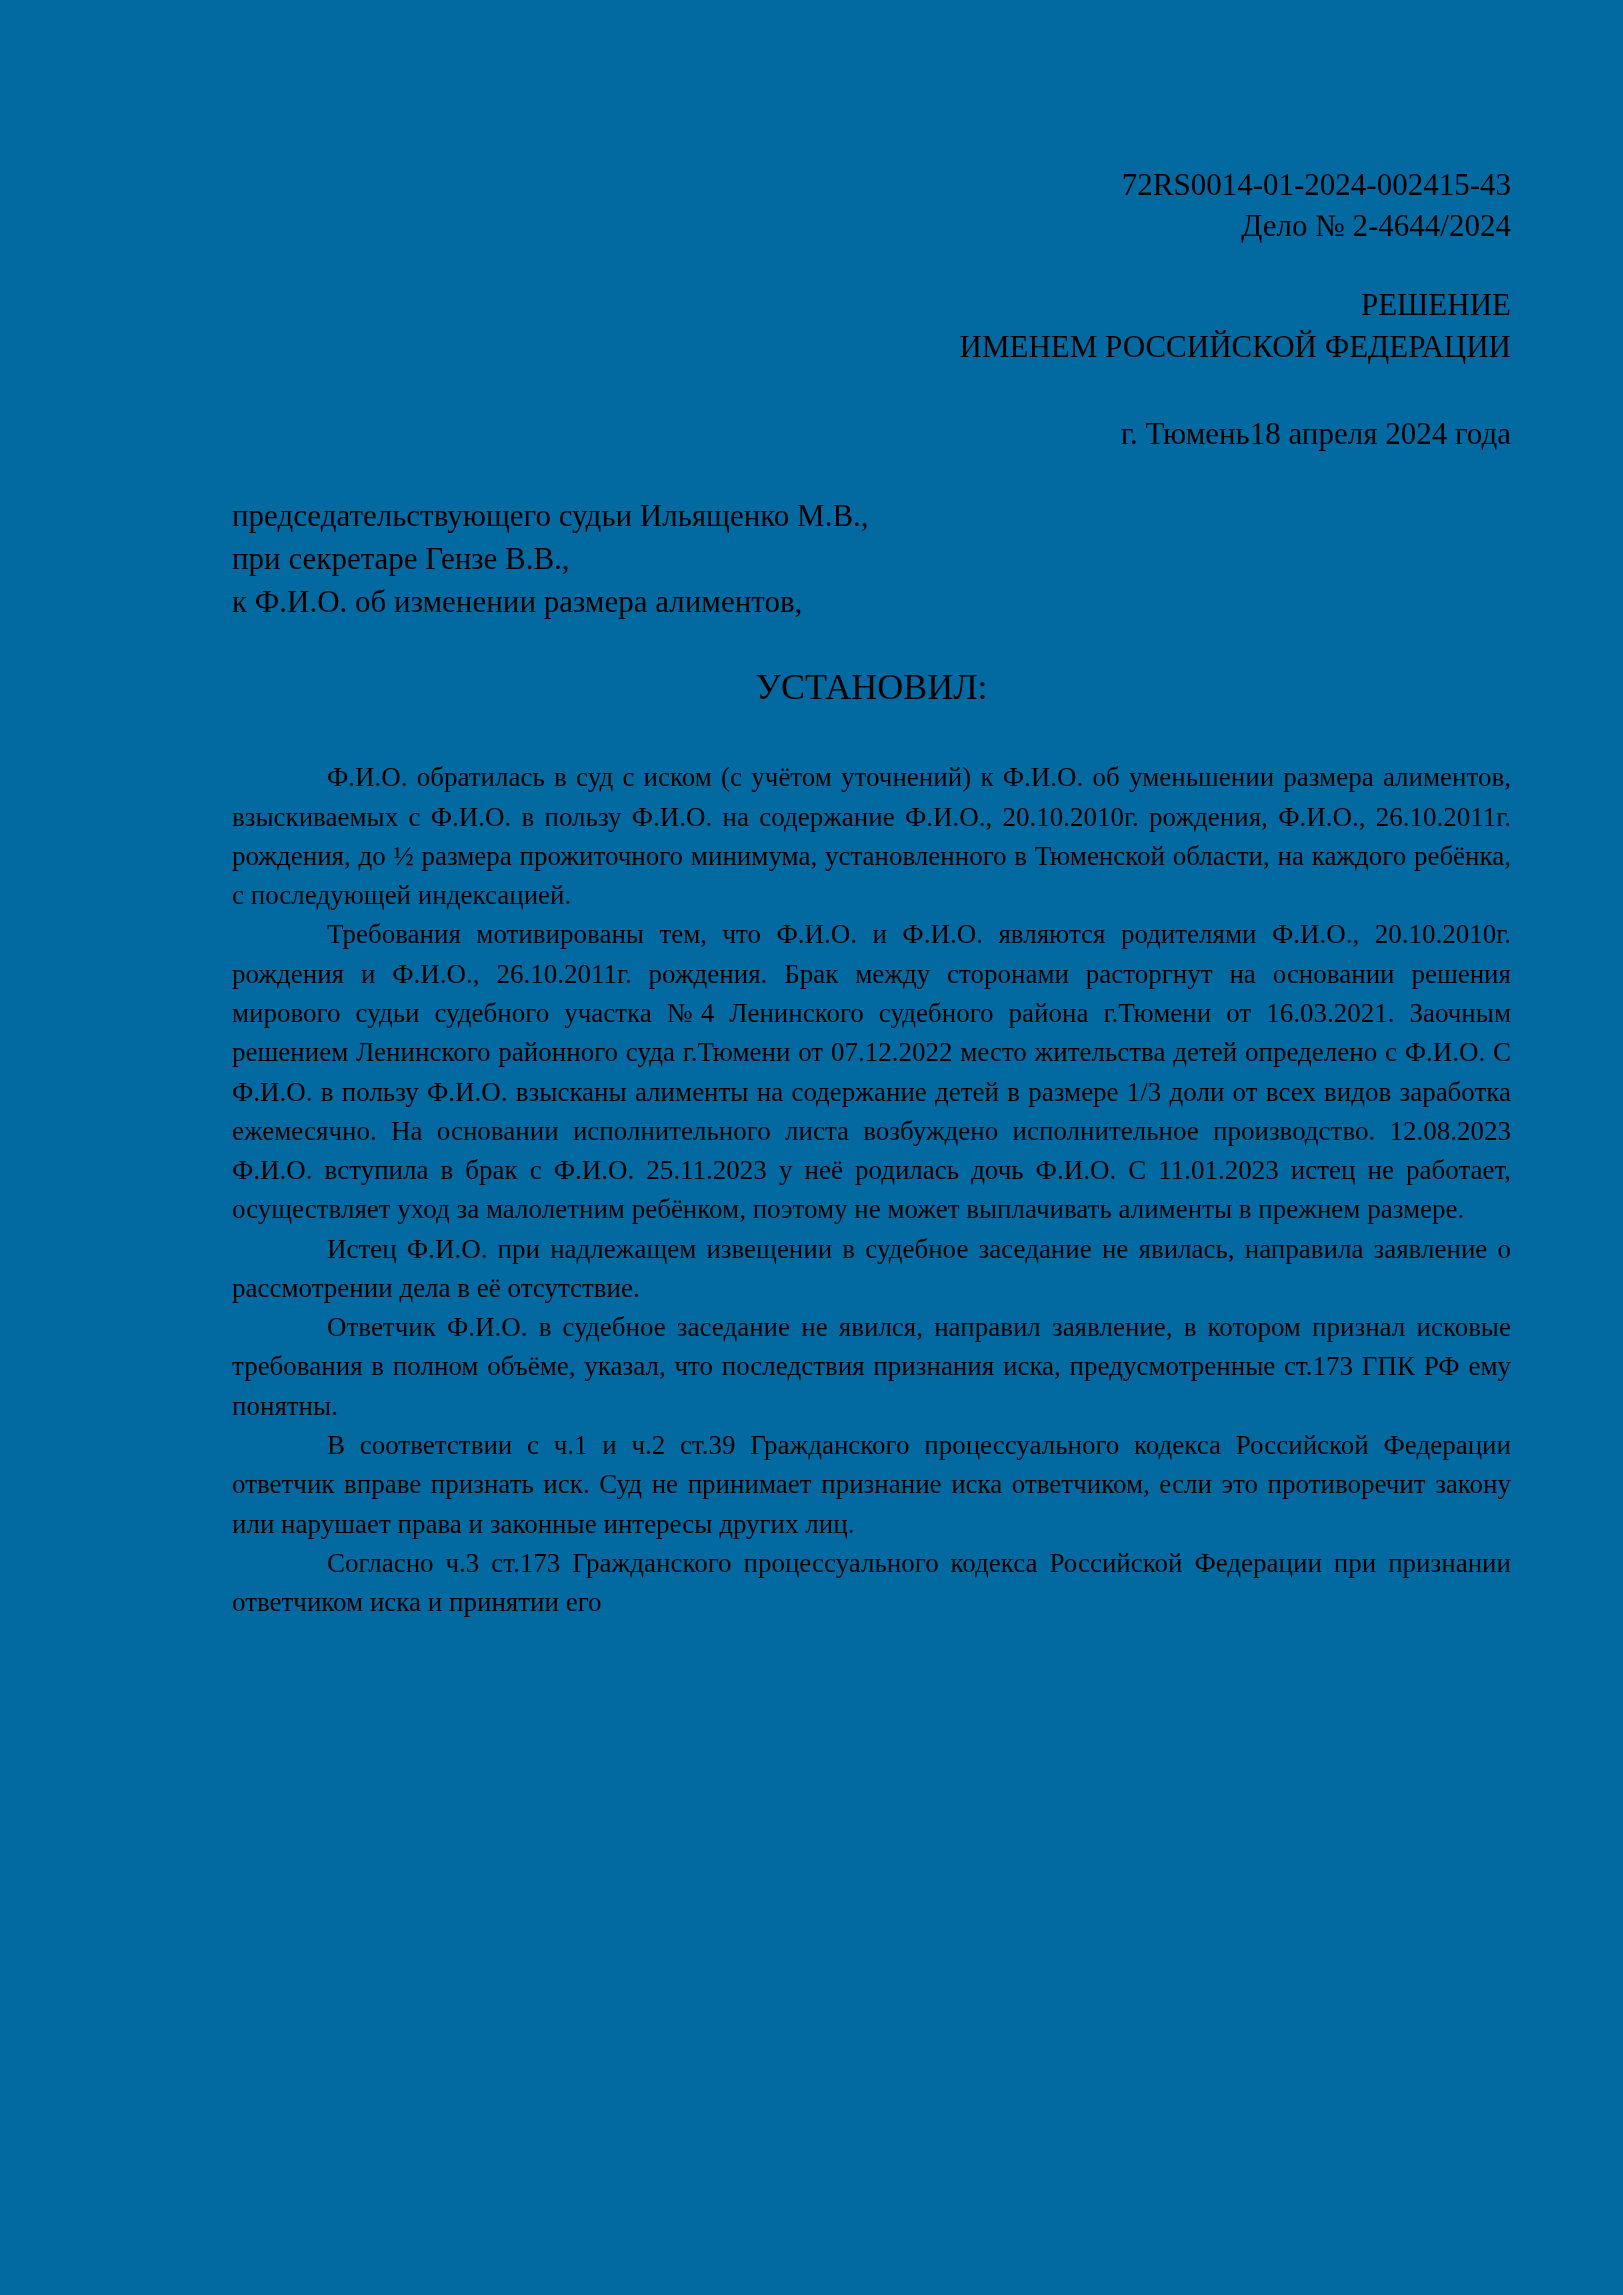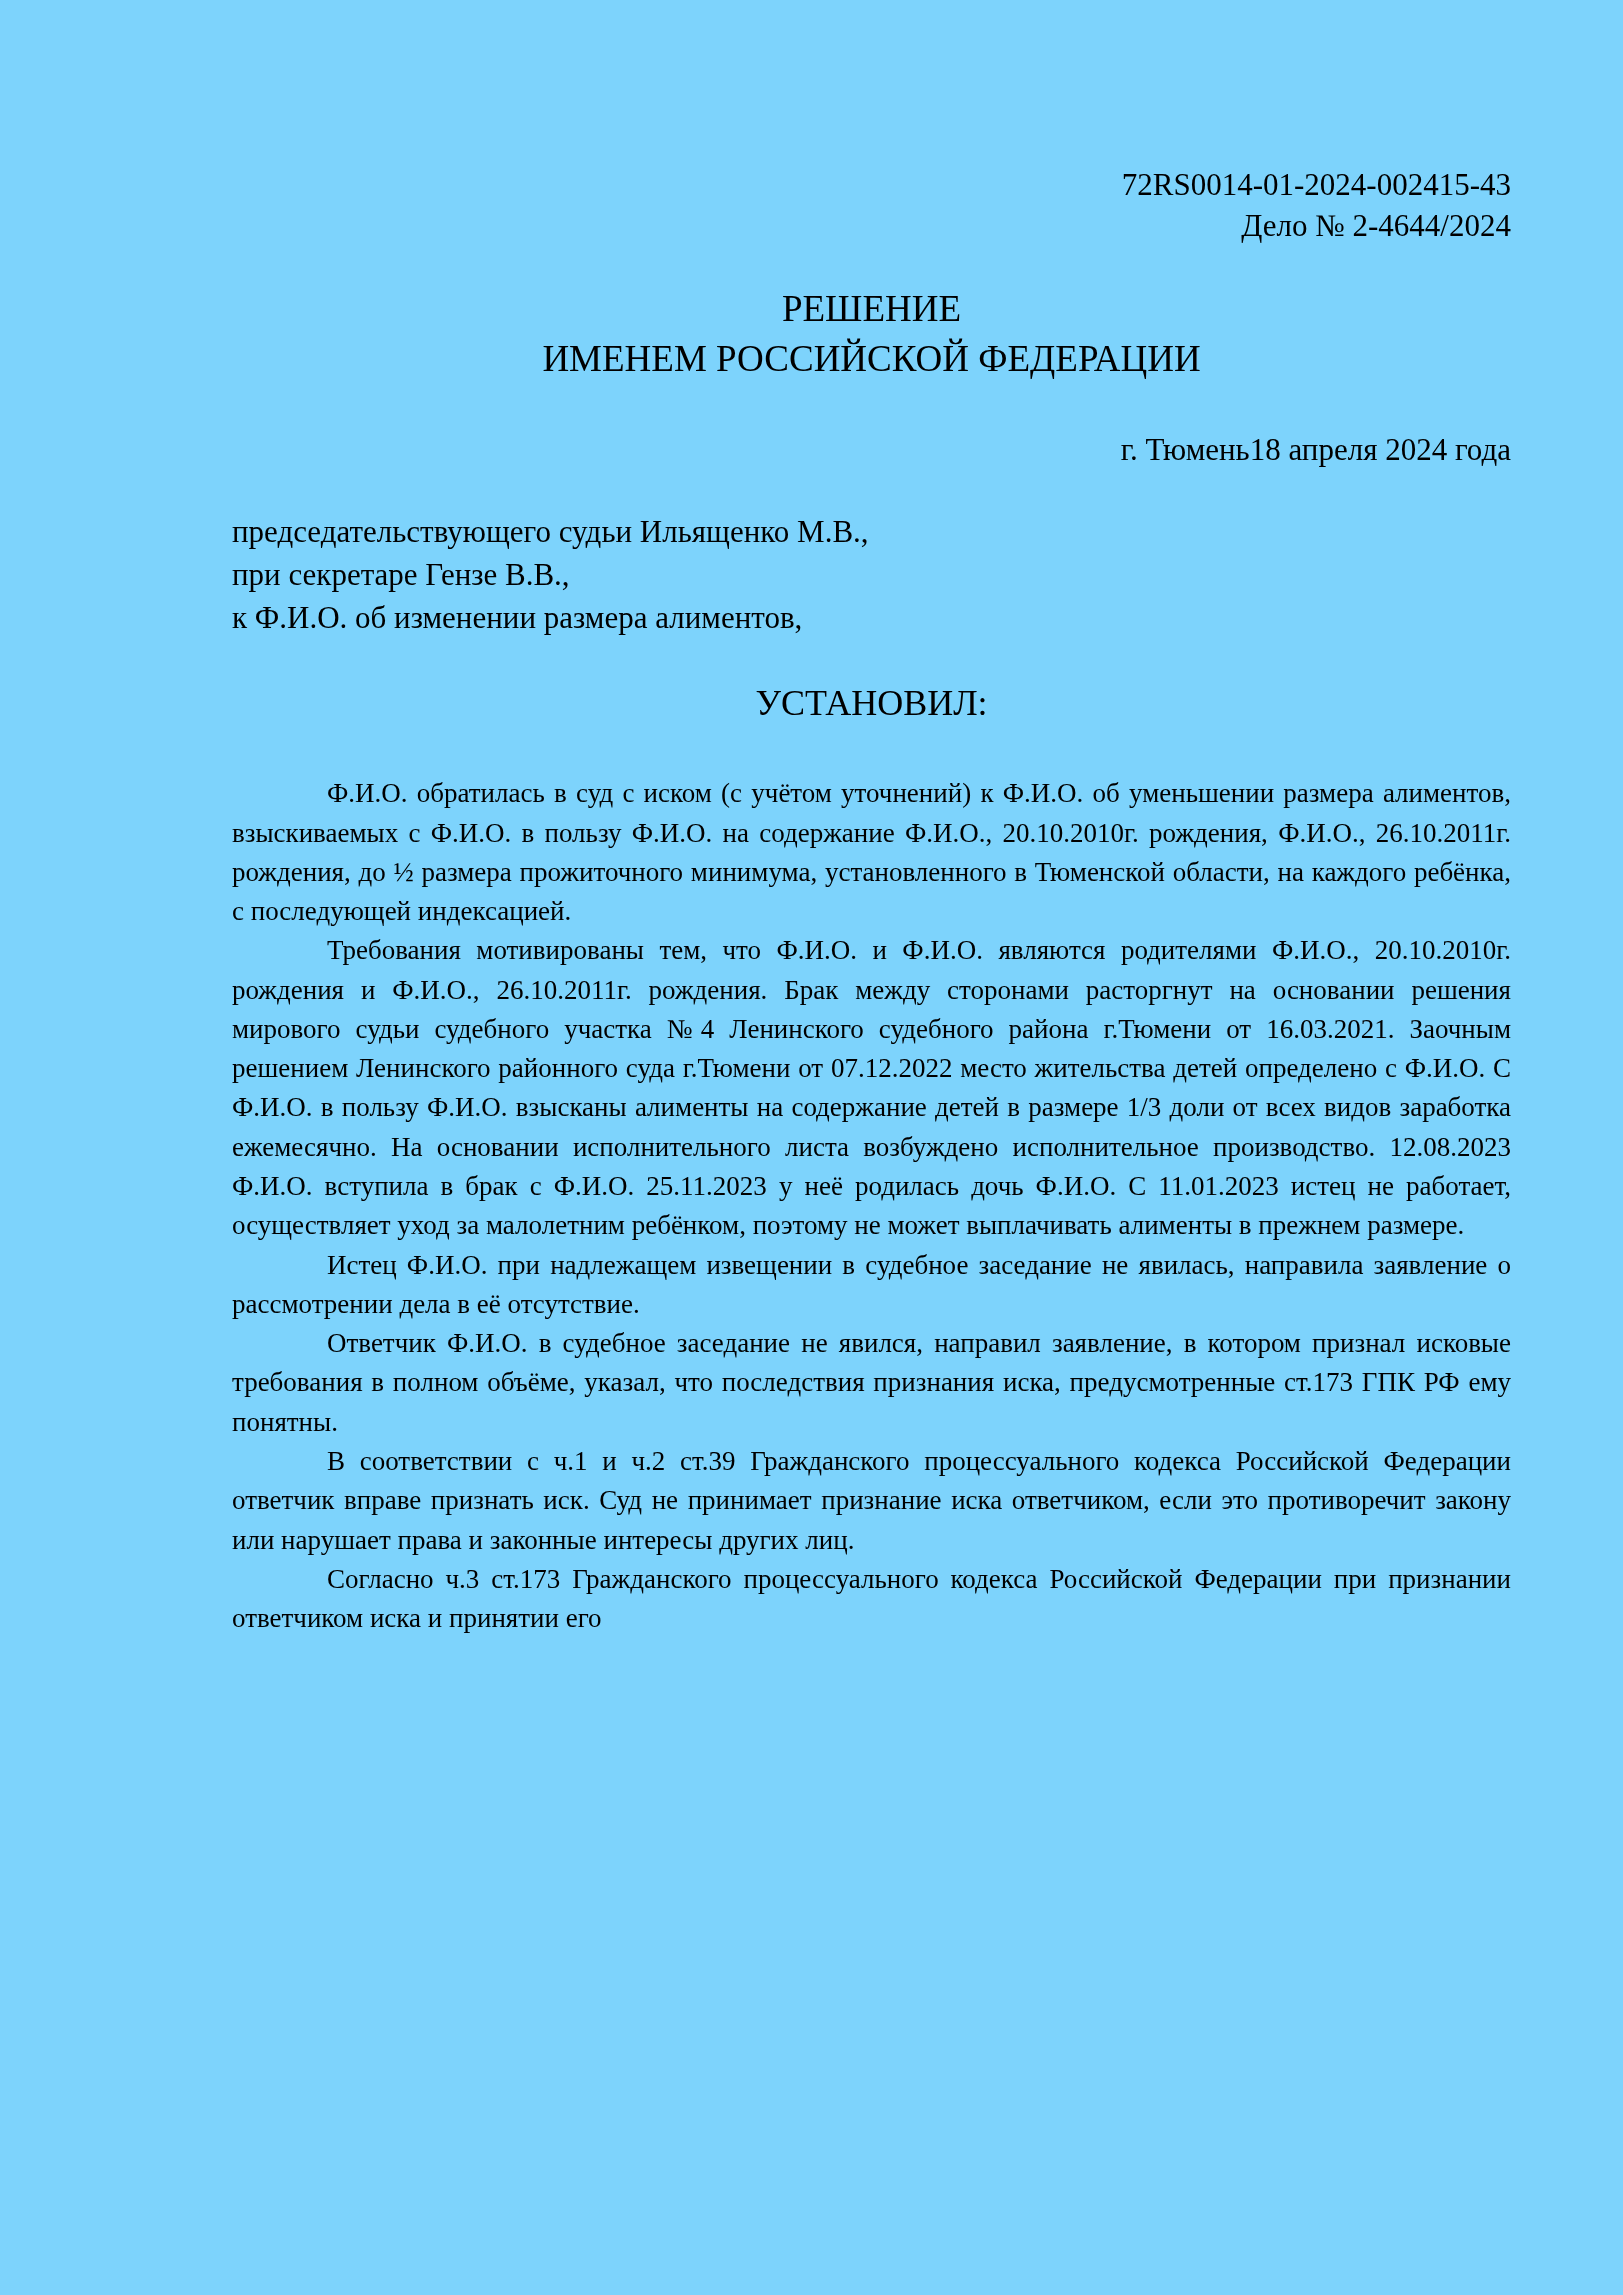--- a/index.html
+++ b/index.html
@@ -4,21 +4,21 @@
 <style>
   html, body {
     margin: 0;
     padding: 0;
     background: #ffffff;
   }
   .page {
     position: relative;
     width: 1623px;
     height: 2295px;
-    background: #7dd3fc;
+    background: #0369a1;
     box-sizing: border-box;
     padding: 0;
     overflow: hidden;
     font-family: "Liberation Serif", "DejaVu Serif", serif;
     color: #000000;
   }
   .content {
     position: absolute;
     left: 232px;
     top: 0;
@@ -30,22 +30,22 @@
     margin-top: 164px;
     text-align: right;
     font-size: 31px;
     line-height: 1.33;
   }
   .doc-header div { white-space: nowrap; }
 
   
   .title-block {
     margin-top: 38px;
-    text-align: center;
-    font-size: 37px;
+    text-align: right;
+    font-size: 31px;
     line-height: 1.33;
   }
 
   
   .city-date {
     margin-top: 46px;
     display: flex;
     justify-content: flex-end;
     align-items: baseline;
     font-size: 31px;

